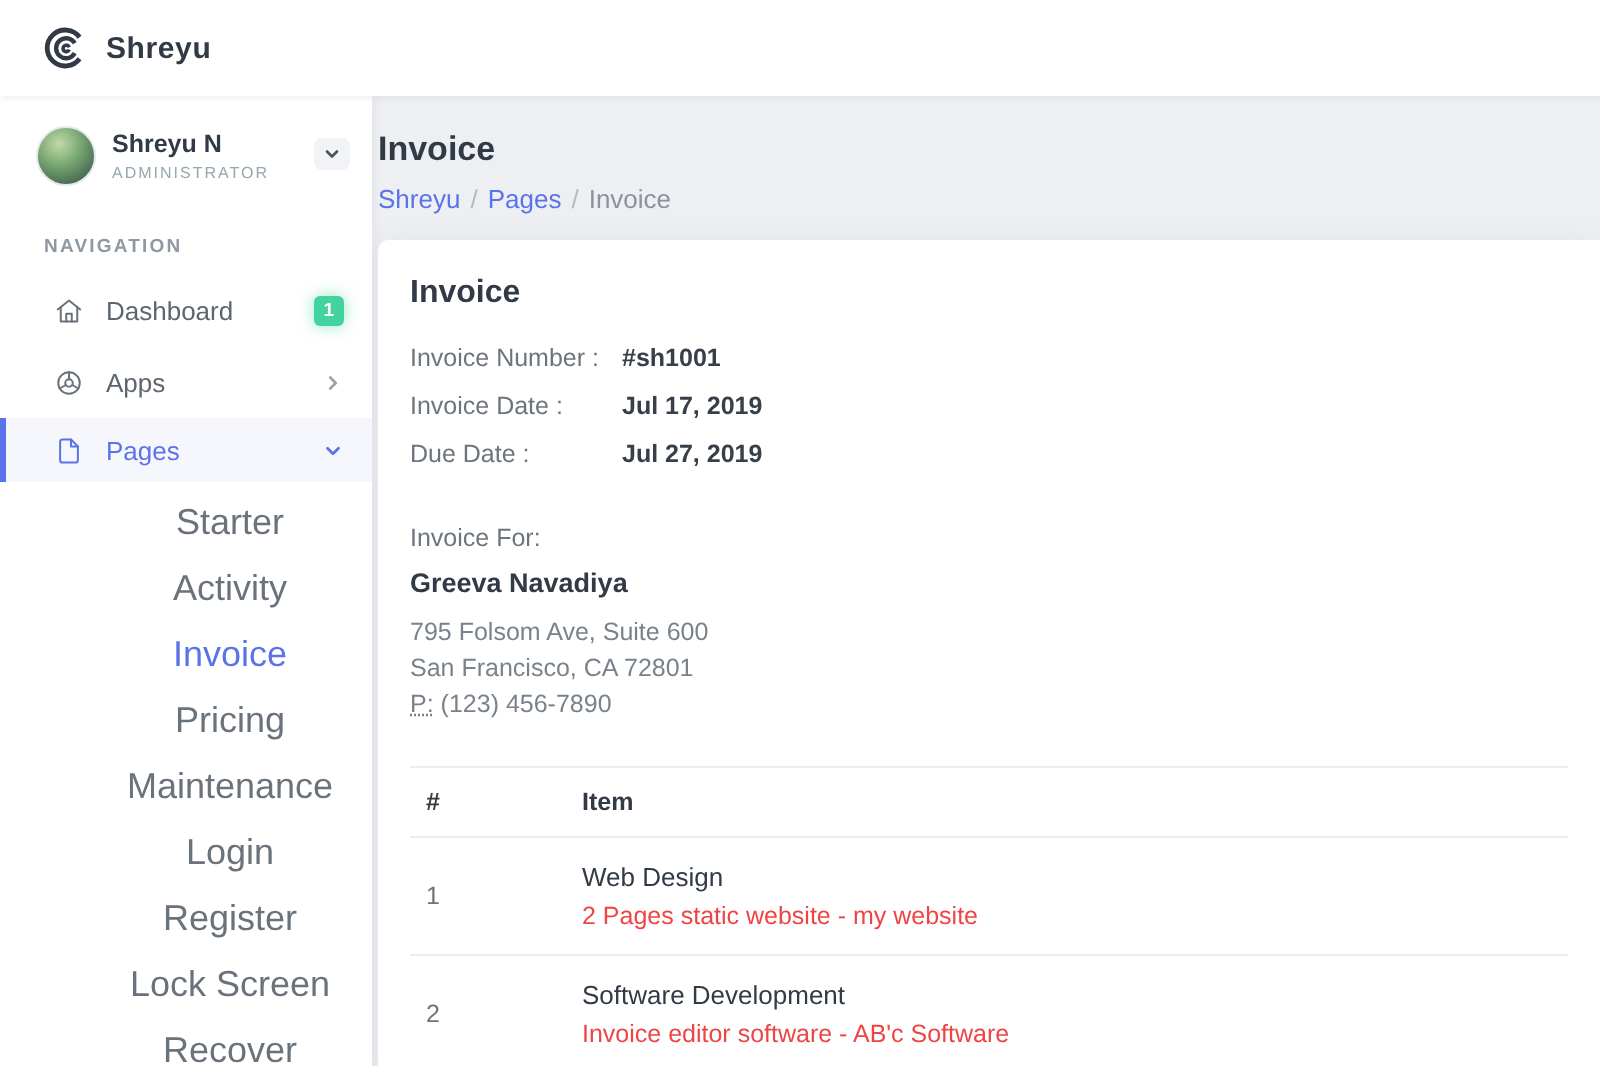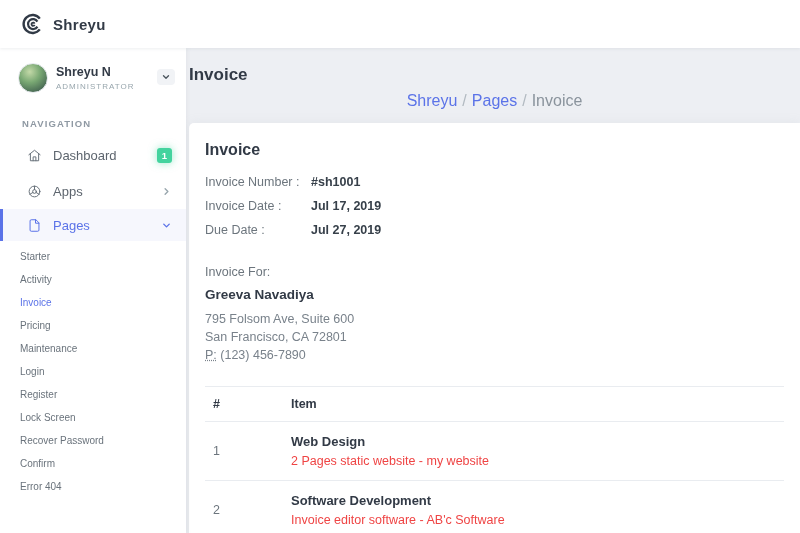--- a/index.html
+++ b/index.html
@@ -32,28 +32,28 @@
                letter-spacing:1.1px; }
   .nav-item { display:flex; align-items:center; height:36px; padding:0 14px 0 27px;
               color:#5d656e; font-size:13px; position:relative; }
   .nav-item .nav-ic { display:flex; margin-right:11px; }
   .nav-item .grow { flex:1; }
   .nav-item.active { color:#5b73e8; background:#f6f7fd; border-left:3px solid #5b73e8;
                      padding-left:24px; height:32px; }
   .badge-success { background:#43d39e; color:#fff; font-size:9.5px; font-weight:700;
                    padding:2px 5px; border-radius:3px; box-shadow:0 0 8px rgba(67,211,158,.55); }
   .subnav { padding-top:4px; }
-  .sub-item { display:block; padding:6px 0 6px 20px; font-size:10px; color:#6a737c; }
+  .sub-item { display:block; padding:6px 0 6px 44px; font-size:18px; color:#6a737c;text-align:center; }
   .sub-item.active { color:#5b73e8; }
 
   
   .content { position:absolute; top:48px; left:170px; width:630px; height:485px;
              background:#edeff3; padding:17px 0 0 19px; }
   .page-title { font-size:17px; font-weight:700; color:#323a46; }
-  .breadcrumb { font-size:16px; margin-top:7px; color:#98a6ad;text-align:center; }
+  .breadcrumb { font-size:13px; margin-top:7px; color:#98a6ad; }
   .breadcrumb a { color:#5b73e8; }
   .breadcrumb .sep { margin:0 5px; color:#b2bac1; }
   .breadcrumb .current { color:#8a939c; }
 
   .card { margin-top:13px; width:611px; height:440px; background:#fff;
           border-radius:5px 0 0 0; box-shadow:0 0 12px rgba(154,161,171,.12); padding:16px; }
   .card-title { font-size:16px; font-weight:700; color:#323a46; margin:2px 0 16px; }
   .meta-row { display:flex; font-size:12.5px; margin-bottom:10px; }
   .meta-label { width:106px; color:#6c757d; }
   .meta-value { font-weight:700; color:#37404a; }
@@ -63,21 +63,21 @@
   .bill-name { font-size:13.5px; font-weight:700; color:#323a46; margin:8px 0 9px; }
   .bill-addr { font-size:12.5px; color:#79828b; line-height:1.42; }
   .abbr { text-decoration:underline dotted #79828b; }
 
   table.items { width:100%; border-collapse:collapse; margin-top:22px; }
   table.items th { text-align:left; font-size:12.5px; font-weight:700; color:#323a46;
                    padding:10px 8px; border-top:1px solid #e9ecf0; border-bottom:1px solid #e9ecf0; }
   table.items td { padding:12px 8px; vertical-align:middle; font-size:12.5px; color:#6c757d; }
   table.items tr + tr td { border-top:1px solid #e9ecf0; }
   th.col-num, td.col-num { width:78px; }
-  .item-title { font-size:13px; font-weight:700; color:#323a46; margin-bottom:5px; }
+  .item-title { font-size:13px; font-weight:400; color:#323a46; margin-bottom:5px; }
   .item-desc { font-size:12.5px; color:#ef4444; }
 
   svg.ic { stroke:#6a737c; fill:none; stroke-width:1.6; stroke-linecap:round; stroke-linejoin:round; }
   .nav-item.active svg.ic { stroke:#5b73e8; }
 </style>
 </head>
 <body>
 
 <header class="topbar">
   <a class="brand">

